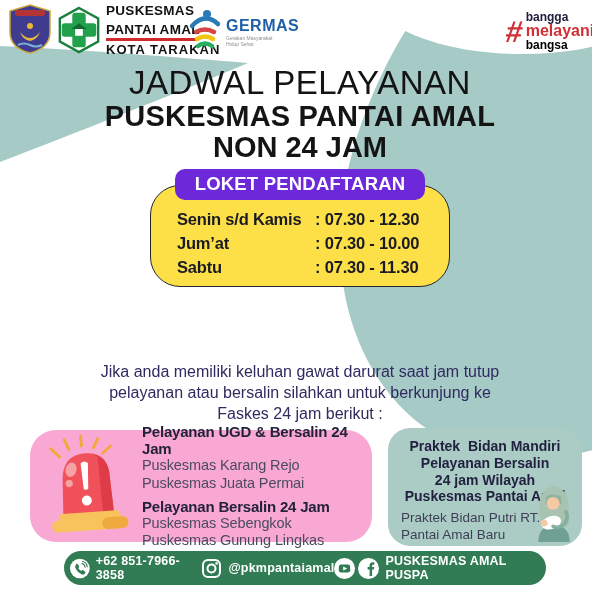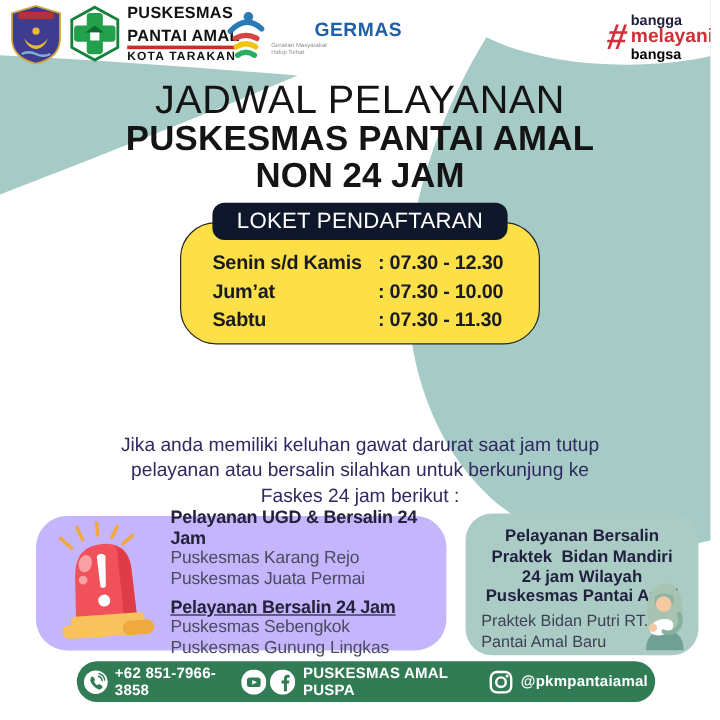--- a/index.html
+++ b/index.html
@@ -11,23 +11,23 @@
   .bg{position:absolute; inset:0; z-index:0;}
 
   
   .topbar{position:absolute; left:0; top:0; width:600px; height:60px; z-index:3;}
   .crest{position:absolute; left:8px; top:4px;}
   .pkm-logo{position:absolute; left:56px; top:4px; display:flex; align-items:center; gap:4px;}
   .pkm-text{line-height:1;}
   .pkm-l1,.pkm-l2{font-size:13.5px; font-weight:800; color:#121212; letter-spacing:.3px;}
   .pkm-l2{margin-top:5px;}
   .redline{width:90px; height:2.5px; background:#cf2b2b; margin:2px 0 2px 0;}
-  .pkm-l3{font-size:10px; font-weight:800; color:#121212; letter-spacing:1px;}
+  .pkm-l3{font-size:13px; font-weight:800; color:#121212; letter-spacing:1px;}
   .germas{position:absolute; left:188px; top:8px; display:flex; align-items:flex-start; gap:4px;}
-  .germas-title{font-size:16px; font-weight:800; color:#1f5fa8; letter-spacing:.5px; margin-top:9px;margin-left:36px;}
+  .germas-title{font-size:16px; font-weight:800; color:#1f5fa8; letter-spacing:.5px; margin-top:9px;}
   .germas-sub{font-size:5px; color:#8a8f94; line-height:1.2;}
   .berakhlak{position:absolute; left:414px; top:13px; width:120px;}
   .ber-title{font-size:16.5px; font-weight:800; color:#8e2154; letter-spacing:.2px; position:relative;}
   .ber-arrow{position:absolute; right:-4px; top:-7px;}
   .ber-sub{font-size:4.6px; color:#b03a3a; line-height:1.35; margin-top:1px;}
   .bangga{position:absolute; left:506px; top:11px; display:flex; gap:3px; align-items:center;}
   .hash{font-size:30px; font-weight:800; color:#d03038; transform:skewX(-8deg); line-height:.9;}
   .bangga-words{line-height:1; }
   .bw1{font-size:12px; font-weight:800; color:#20203a;}
   .bw2{font-size:16px; font-weight:800; color:#d03038;}
@@ -38,47 +38,47 @@
   .title-l1{font-size:33px; font-weight:500; letter-spacing:.5px; line-height:1.02;}
   .title-l2{font-size:29px; font-weight:800; letter-spacing:.2px; line-height:1.02; margin-top:2px;}
   .title-l3{font-size:29px; font-weight:800; line-height:1.02; margin-top:2px;}
 
   
   .sched{position:absolute; left:150px; width:300px; text-align:center; z-index:2;}
   .sched-loket{top:169px;}
   .sched-pasien{top:287px;}
   .badge{
     position:relative; z-index:2; display:inline-block;
-    background:#0f172a; color:#fff; font-weight:400; font-size:18.5px;
+    background:#6d28d9; color:#fff; font-weight:700; font-size:18.5px;
     padding:4px 20px 5px; border-radius:10px; letter-spacing:.2px;
   }
   .sbox{
     background:#fde047; border:1.6px solid #24242f; border-radius:30px;
     margin-top:-15px; text-align:left;
   }
   .sbox-loket{padding:21px 0 7px;}
   .sbox-pasien{padding:19px 0 13px; border-radius:26px;}
   .srow{display:flex; padding-left:26px; line-height:24px;
         font-size:16.5px; font-weight:700; color:#1a1a22; letter-spacing:-.2px;}
   .srow .day{width:138px;}
 
   
   .notice{position:absolute; left:0; top:361px; width:600px; text-align:center; z-index:2;
           font-size:16px; font-weight:500; color:#2f2a60; line-height:21px;}
 
   
   .left-box{
     position:absolute; left:30px; top:430px; width:342px; height:112px; z-index:2;
-    background:#c4b5fd; border-radius:26px; display:flex; align-items:center;
+    background:#f9a8d4; border-radius:26px; display:flex; align-items:center;
   }
   .alarm-wrap{width:112px; flex:0 0 112px; display:flex; justify-content:center;}
   .lb-text{width:226px; line-height:1.15;}
   .lb-h{font-size:15px; font-weight:800; color:#23223a; letter-spacing:-.2px;}
   .lb-i{font-size:14.5px; font-weight:400; color:#4a4b5e; letter-spacing:-.1px; line-height:1.18;}
-  .lb-sec2{margin-top:6px;text-decoration:underline;}
+  .lb-sec2{margin-top:6px;}
 
   .right-box{
     position:absolute; left:388px; top:428px; width:194px; height:118px; z-index:2;
     background:#aaccc5; border-radius:22px; padding:10px 10px 0; box-sizing:border-box;
   }
   .rb-h{font-size:14px; font-weight:800; color:#222140; text-align:center; line-height:1.2; white-space:pre-wrap;}
   .rb-items{margin-top:5px; padding-left:3px; font-size:13.5px; color:#3e3f54; line-height:1.25;}
   .midwife{position:absolute; right:5px; bottom:4px;}
 
   
@@ -214,22 +214,22 @@
       <div class="lb-h">Pelayanan UGD &amp; Bersalin 24 Jam</div>
       <div class="lb-i">Puskesmas Karang Rejo</div>
       <div class="lb-i">Puskesmas Juata Permai</div>
       <div class="lb-h lb-sec2">Pelayanan Bersalin 24 Jam</div>
       <div class="lb-i">Puskesmas Sebengkok</div>
       <div class="lb-i">Puskesmas Gunung Lingkas</div>
     </div>
   </div>
 
   <div class="right-box">
+    <div class="rb-h">Praktek  Bidan Mandiri</div>
     <div class="rb-h">Pelayanan Bersalin</div>
-    <div class="rb-h">Praktek  Bidan Mandiri</div>
     <div class="rb-h">24 jam Wilayah</div>
     <div class="rb-h">Puskesmas Pantai Amal</div>
     <div class="rb-items">
       <div>Praktek Bidan Putri RT.12</div>
       <div>Pantai Amal Baru</div>
     </div>
     <svg class="midwife" width="46" height="58" viewBox="0 0 50 63">
       <path d="M25,2 Q41,6 41,25 L41,41 Q41,47 34,47 L16,47 Q9,47 9,25 Q9,6 25,2 Z" fill="#a8c3b2"></path>
       <path d="M16,14 Q24,9 33,14 L33,22 Q24,18 16,22 Z" fill="#8fb3a2"></path>
       <circle cx="24" cy="21" r="7" fill="#f4c9a3"></circle>
@@ -244,40 +244,40 @@
 
   <footer class="footer">
 
     <div class="f-item">
       <svg width="21" height="21" viewBox="0 0 21 21">
         <circle cx="10.5" cy="10.5" r="10.5" fill="#ffffff"></circle>
         <path d="M6.4,5.9 C7,5.3 7.9,5.4 8.4,6.1 L9.5,7.6 C9.9,8.2 9.9,8.9 9.4,9.4 L8.8,10 C9.5,11.4 10.6,12.5 12,13.2 L12.6,12.6 C13.1,12.1 13.8,12.1 14.4,12.5 L15.9,13.6 C16.6,14.1 16.7,15 16.1,15.6 L15.3,16.4 C14.7,17 13.8,17.2 13,16.9 C9.6,15.6 6.9,12.9 5.6,9.5 C5.3,8.7 5.5,7.8 6.1,7.2 Z" fill="#317c54"></path>
         <path d="M12.8,5.2 Q15.8,6 16.2,9.2 M13.4,3 Q17.8,4 18.4,8.6" stroke="#317c54" stroke-width="1.2" fill="none" stroke-linecap="round"></path>
       </svg>
       <span>+62 851-7966-3858</span>
+    </div>
+
+    <div class="f-item">
+      <svg width="21" height="21" viewBox="0 0 21 21">
+        <rect x="2" y="2" width="17" height="17" rx="5" fill="none" stroke="#ffffff" stroke-width="2"></rect>
+        <circle cx="10.5" cy="10.5" r="4" fill="none" stroke="#ffffff" stroke-width="2"></circle>
+        <circle cx="15.6" cy="5.4" r="1.3" fill="#ffffff"></circle>
+      </svg>
+      <span>@pkmpantaiamal</span>
     </div>
 
     <div class="f-item">
       <span class="f-icons">
         <svg width="21" height="21" viewBox="0 0 21 21">
           <circle cx="10.5" cy="10.5" r="10.5" fill="#ffffff"></circle>
           <rect x="4.8" y="6.6" width="11.4" height="8" rx="2.4" fill="#317c54"></rect>
           <polygon points="9.2,8.6 13.2,10.6 9.2,12.6" fill="#ffffff"></polygon>
         </svg>
         <svg width="21" height="21" viewBox="0 0 21 21">
           <circle cx="10.5" cy="10.5" r="10.5" fill="#ffffff"></circle>
           <path d="M11.6,18 L11.6,11.6 L9.6,11.6 L9.6,9 L11.6,9 L11.6,7.4 C11.6,5.4 12.8,4.2 14.6,4.2 L16.3,4.3 L16.3,6.7 L15.1,6.7 C14.3,6.7 14.1,7.1 14.1,7.8 L14.1,9 L16.2,9 L15.9,11.6 L14.1,11.6 L14.1,18 Z" fill="#317c54"></path>
         </svg>
       </span>
       <span>PUSKESMAS AMAL PUSPA</span>
     </div>
 
-    <div class="f-item">
-      <svg width="21" height="21" viewBox="0 0 21 21">
-        <rect x="2" y="2" width="17" height="17" rx="5" fill="none" stroke="#ffffff" stroke-width="2"></rect>
-        <circle cx="10.5" cy="10.5" r="4" fill="none" stroke="#ffffff" stroke-width="2"></circle>
-        <circle cx="15.6" cy="5.4" r="1.3" fill="#ffffff"></circle>
-      </svg>
-      <span>@pkmpantaiamal</span>
-    </div>
-
   </footer>
 </div>
 
 </body></html>

